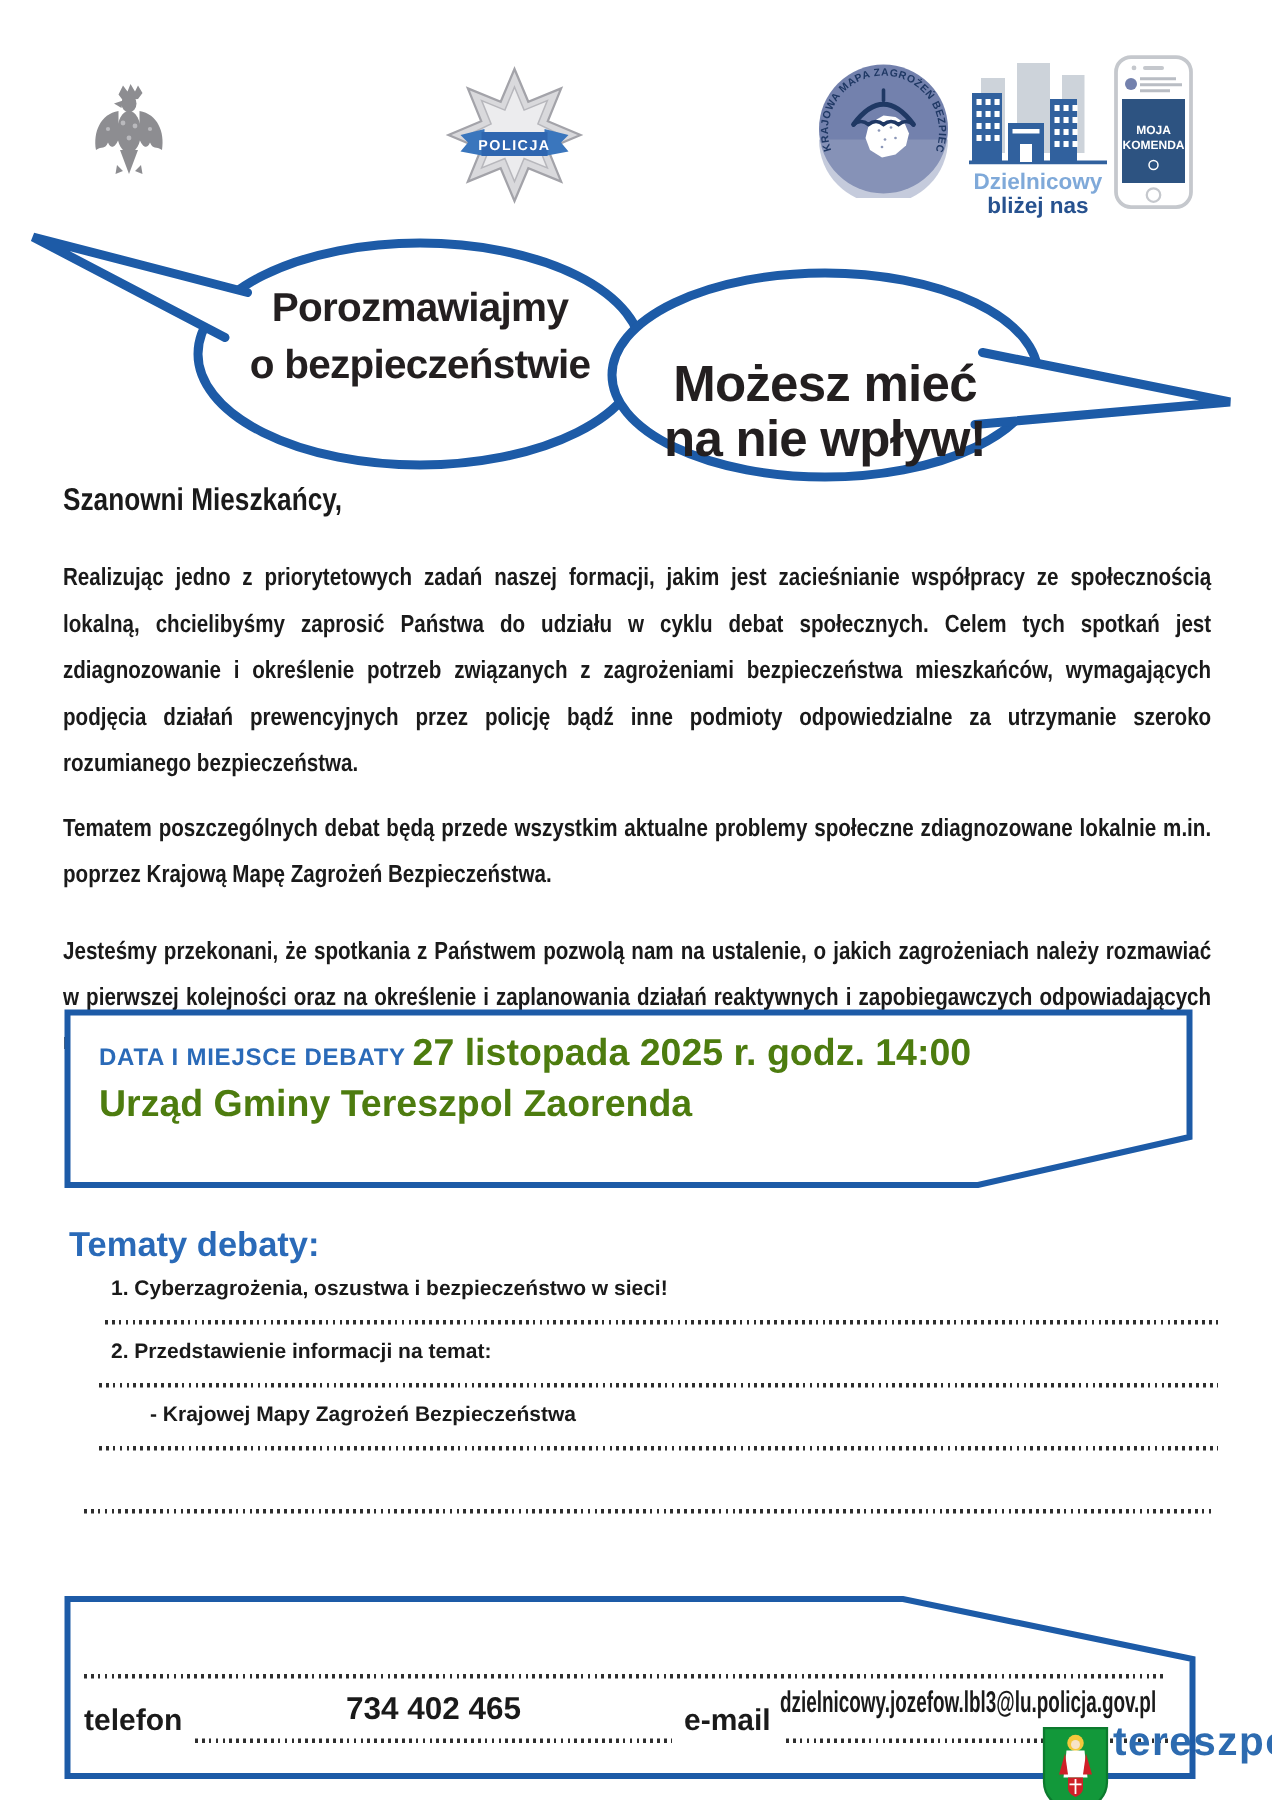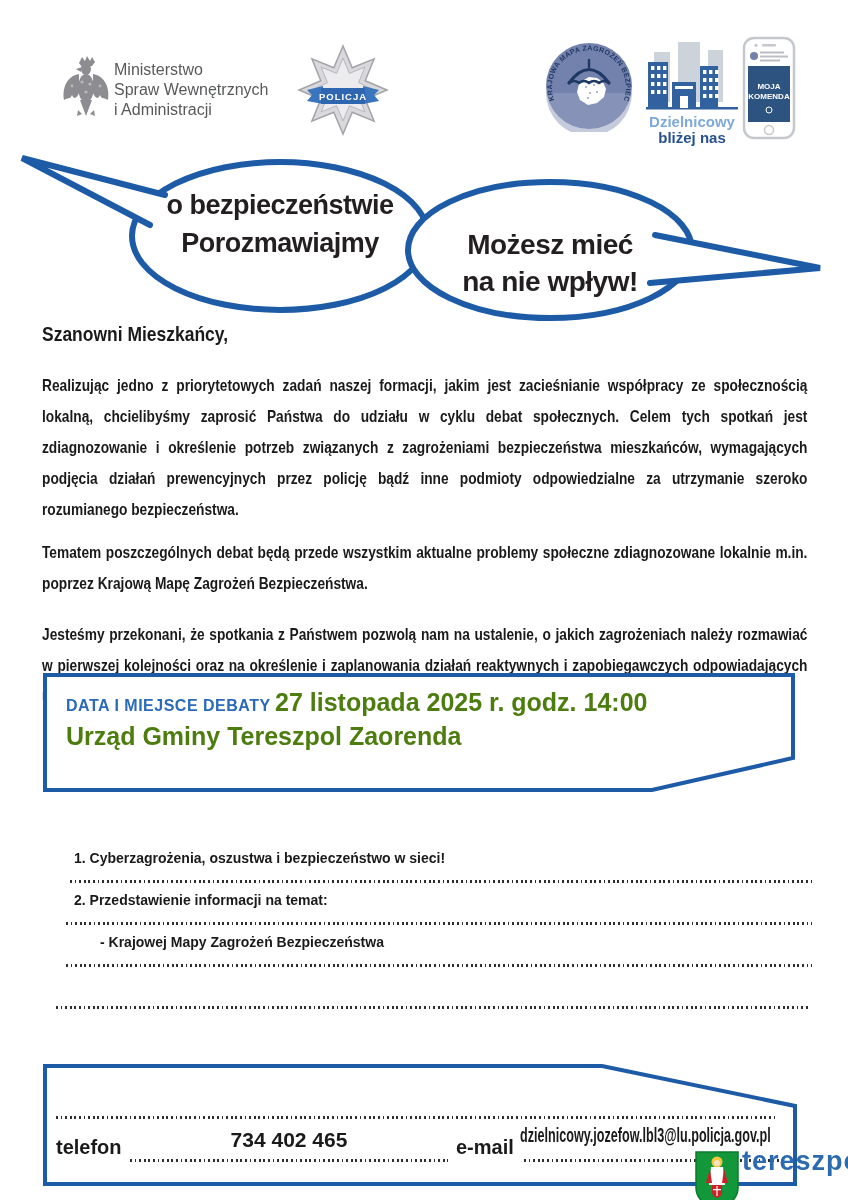--- a/index.html
+++ b/index.html
@@ -7,21 +7,21 @@
         font-family:"Liberation Sans",sans-serif;color:#1a1a1a;}
   .abs{position:absolute;}
 
   
   .ministry-text{left:114px;top:60px;font-size:16px;line-height:20px;color:#58595b;}
   .logo{display:block;}
 
   
   .bubble-text{font-weight:bold;color:#231f20;text-align:center;letter-spacing:-0.5px;}
   .bubble-left{left:150px;top:186px;width:260px;font-size:27px;line-height:38px;}
-  .bubble-right{left:440px;top:226px;width:220px;font-size:28px;line-height:37px;}
+  .bubble-right{left:440px;top:238px;width:220px;font-size:34px;line-height:37px;}
 
   
   .letter{left:42px;top:322px;width:920px;transform:scaleX(0.832);transform-origin:top left;}
   .salutation{font-size:21px;font-weight:bold;margin:0 0 24px 0;}
   .para{font-size:16.5px;font-weight:bold;line-height:31px;text-align:justify;margin:0;}
   .para1{margin-bottom:12px;}
   .para2{margin-bottom:20px;}
   .para3a{text-align-last:justify;}
   .para3b{font-size:15px;font-weight:bold;line-height:27px;margin:0;}
 
@@ -67,25 +67,20 @@
     </g>
     <g fill="#b9b9bd">
       <circle cx="22" cy="28" r="1.6"></circle>
         <circle cx="30" cy="30" r="1.6"></circle>
       <circle cx="26" cy="38" r="1.6"></circle>
         <circle cx="12" cy="32" r="1.4"></circle>
         <circle cx="40" cy="32" r="1.4"></circle>
     </g>
   </svg>
 
-  <div class="abs ministry-text">
-    <div>Ministerstwo</div>
-    <div>Spraw Wewnętrznych</div>
-    <div>i Administracji</div>
-  </div>
 
   <svg class="abs logo" style="left:294px;top:44px;" width="98" height="96" viewBox="0 0 96 96">
     <polygon points="48,2 57.2,23.8 79.1,14.9 70.2,36.8 92,46 70.2,55.2 79.1,77.1 57.2,68.2 48,90 38.8,68.2 16.9,77.1 25.8,55.2 4,46 25.8,36.8 16.9,14.9 38.8,23.8" fill="#d9d9dc" stroke="#a3a3a9" stroke-width="1.5"></polygon>
     <polygon points="48,14 54.4,29.4 69.9,23.1 63.6,38.6 79,46 63.6,52.5 69.9,67.9 54.4,61.7 48,77 41.6,61.7 26.1,67.9 32.4,52.5 17,46 32.4,38.6 26.1,23.1 41.6,29.4" fill="#ececee" stroke="#b7b7bc" stroke-width="1"></polygon>
     <path d="M12,46 L28,42 L28,60 L12,57 L17,51 Z" fill="#3a76bd"></path>
     <path d="M84,46 L68,42 L68,60 L84,57 L79,51 Z" fill="#3a76bd"></path>
     <rect x="26" y="44" width="44" height="16" fill="#2f66b0"></rect>
     <text x="48" y="56" text-anchor="middle" font-family="Liberation Sans, sans-serif" font-size="9.5" font-weight="bold" letter-spacing="1" fill="#ffffff">POLICJA</text>
   </svg>
 
@@ -177,22 +172,22 @@
   <svg class="abs" style="left:0;top:0;" width="848" height="335" viewBox="0 0 848 335">
     <ellipse cx="280" cy="236" rx="148" ry="74" fill="#ffffff" stroke="#1d5ba7" stroke-width="6"></ellipse>
     <path d="M165,195 L22,158 L150,225 Z" fill="#ffffff"></path>
     <path d="M165,195 L22,158 L150,225" fill="none" stroke="#1d5ba7" stroke-width="6" stroke-linejoin="miter" stroke-linecap="round"></path>
     <ellipse cx="550" cy="250" rx="142" ry="68" fill="#ffffff" stroke="#1d5ba7" stroke-width="6"></ellipse>
     <path d="M655,235 L820,268 L650,283 Z" fill="#ffffff"></path>
     <path d="M655,235 L820,268 L650,283" fill="none" stroke="#1d5ba7" stroke-width="6" stroke-linejoin="miter" stroke-linecap="round"></path>
   </svg>
 
   <div class="abs bubble-text bubble-left">
+    <div>Porozmawiajmy</div>
     <div>o bezpieczeństwie</div>
-    <div>Porozmawiajmy</div>
   </div>
   <div class="abs bubble-text bubble-right">
     <div>Możesz mieć</div>
     <div>na nie wpływ!</div>
   </div>
 
   <div class="abs letter">
     <p class="salutation">Szanowni Mieszkańcy,</p>
     <p class="para para1">Realizując jedno z priorytetowych zadań naszej formacji, jakim jest zacieśnianie współpracy ze społecznością lokalną, chcielibyśmy zaprosić Państwa do udziału w cyklu debat społecznych. Celem tych spotkań jest zdiagnozowanie i określenie potrzeb związanych z zagrożeniami bezpieczeństwa mieszkańców, wymagających podjęcia działań prewencyjnych przez policję bądź inne podmioty odpowiedzialne za utrzymanie szeroko rozumianego bezpieczeństwa.</p>
     <p class="para para2">Tematem poszczególnych debat będą przede wszystkim aktualne problemy społeczne zdiagnozowane lokalnie m.in. poprzez Krajową Mapę Zagrożeń Bezpieczeństwa.</p>
@@ -204,20 +199,21 @@
     <svg width="757" height="124" viewBox="0 0 757 124" style="position:absolute;left:0;top:0;">
       <polygon points="3,3 751,3 751,86 610,118 3,118" fill="#ffffff" stroke="#1d5ba7" stroke-width="4"></polygon>
     </svg>
     <div class="event-row" style="top:16px;">
       <span class="event-label">DATA I MIEJSCE DEBATY</span>
       <span class="event-strong">27 listopada 2025 r. godz. 14:00</span>
     </div>
     <div class="event-row event-strong" style="top:50px;">Urząd Gminy Tereszpol Zaorenda</div>
   </div>
 
+  <div class="abs topics-heading">Tematy debaty:</div>
   <div class="abs topic-item" style="left:74px;top:850px;">1. Cyberzagrożenia, oszustwa i bezpieczeństwo w sieci!</div>
   <div class="abs dots" style="left:70px;top:880px;width:742px;"></div>
   <div class="abs topic-item" style="left:74px;top:892px;">2. Przedstawienie informacji na temat:</div>
   <div class="abs dots" style="left:66px;top:922px;width:746px;"></div>
   <div class="abs topic-item" style="left:100px;top:934px;">- Krajowej Mapy Zagrożeń Bezpieczeństwa</div>
   <div class="abs dots" style="left:66px;top:964px;width:746px;"></div>
   <div class="abs dots" style="left:56px;top:1006px;width:754px;"></div>
 
 
   <div class="abs contact-box">

